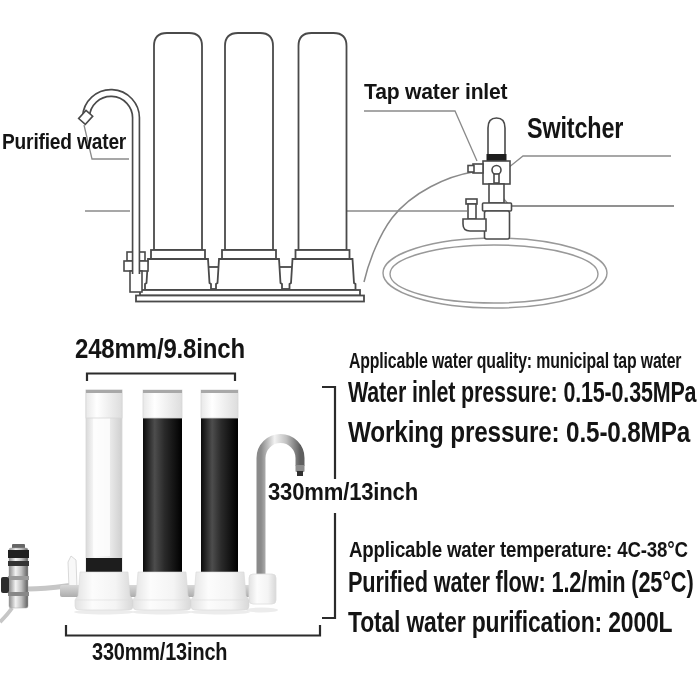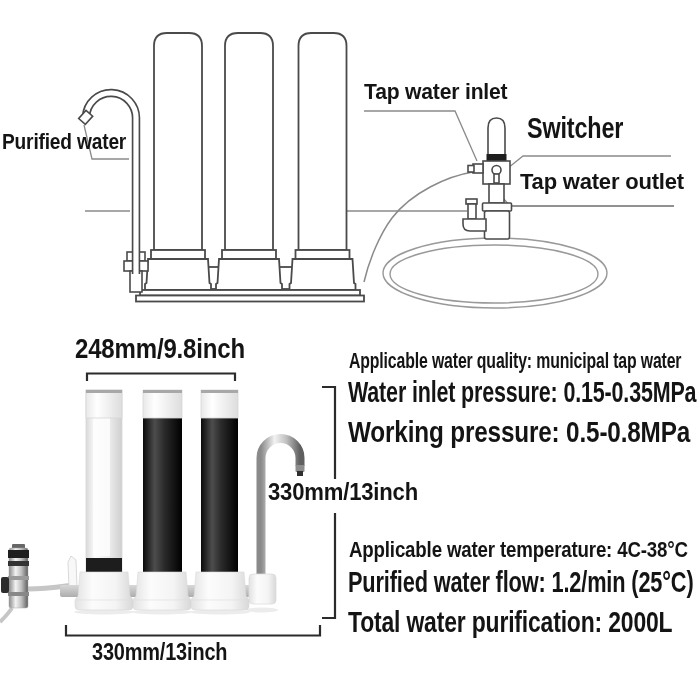--- a/index.html
+++ b/index.html
@@ -98,21 +98,20 @@
       <rect x="484.5" y="211" width="25" height="28" rx="2"></rect>
       <rect x="466" y="199" width="11" height="5"></rect>
       <rect x="468" y="204" width="8" height="15"></rect>
       <path d="M463 219 H486 V231 H470 Q463 231 463 224 Z"></path>
     </g>
   </svg>
 
   <div class="lbl purified">Purified water</div>
   <div class="lbl inlet">Tap water inlet</div>
   <div class="lbl switcher">Switcher</div>
-  <div class="lbl outlet">Tap water outlet</div>
 
   <svg class="svg-product" width="700" height="370" viewBox="0 0 700 370">
     <defs>
       <linearGradient id="gBlack" x1="0" y1="0" x2="1" y2="0">
         <stop offset="0" stop-color="#0a0a0a"></stop>
           <stop offset=".3" stop-color="#4d4d4d"></stop>
         <stop offset=".55" stop-color="#2a2a2a"></stop>
           <stop offset="1" stop-color="#000"></stop>
       </linearGradient>
       <linearGradient id="gClear" x1="0" y1="0" x2="1" y2="0">

